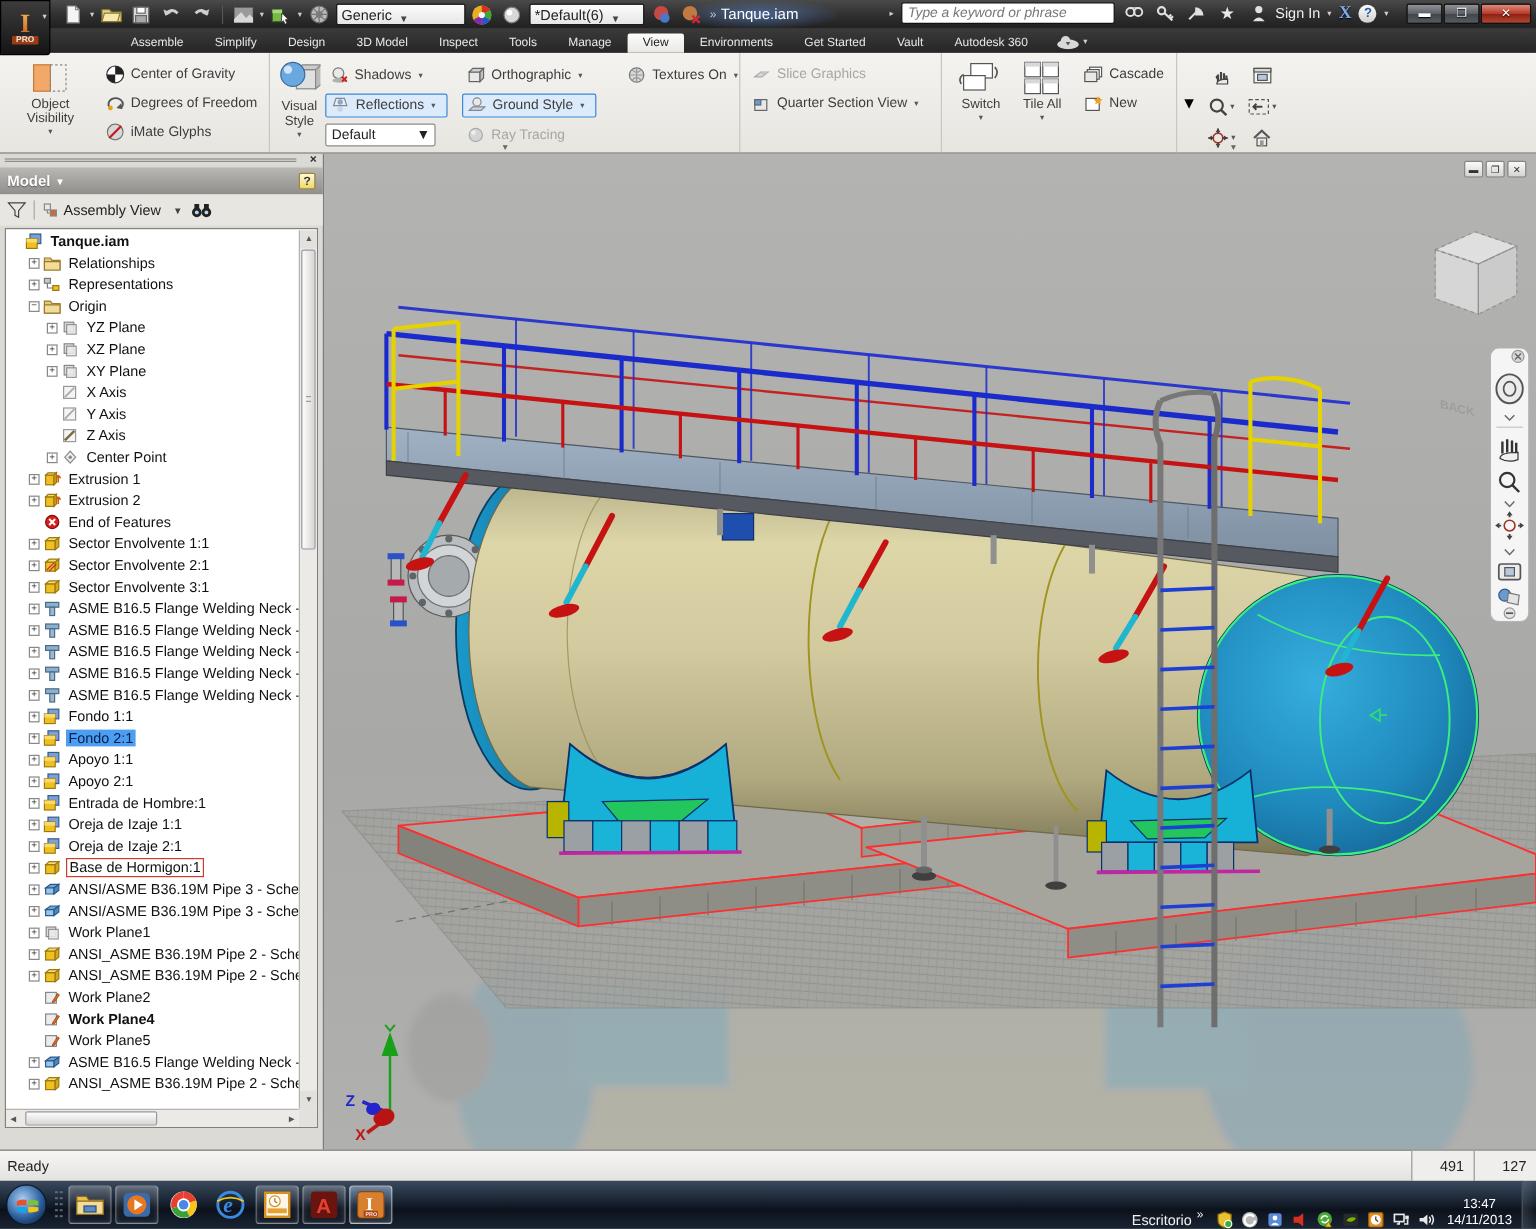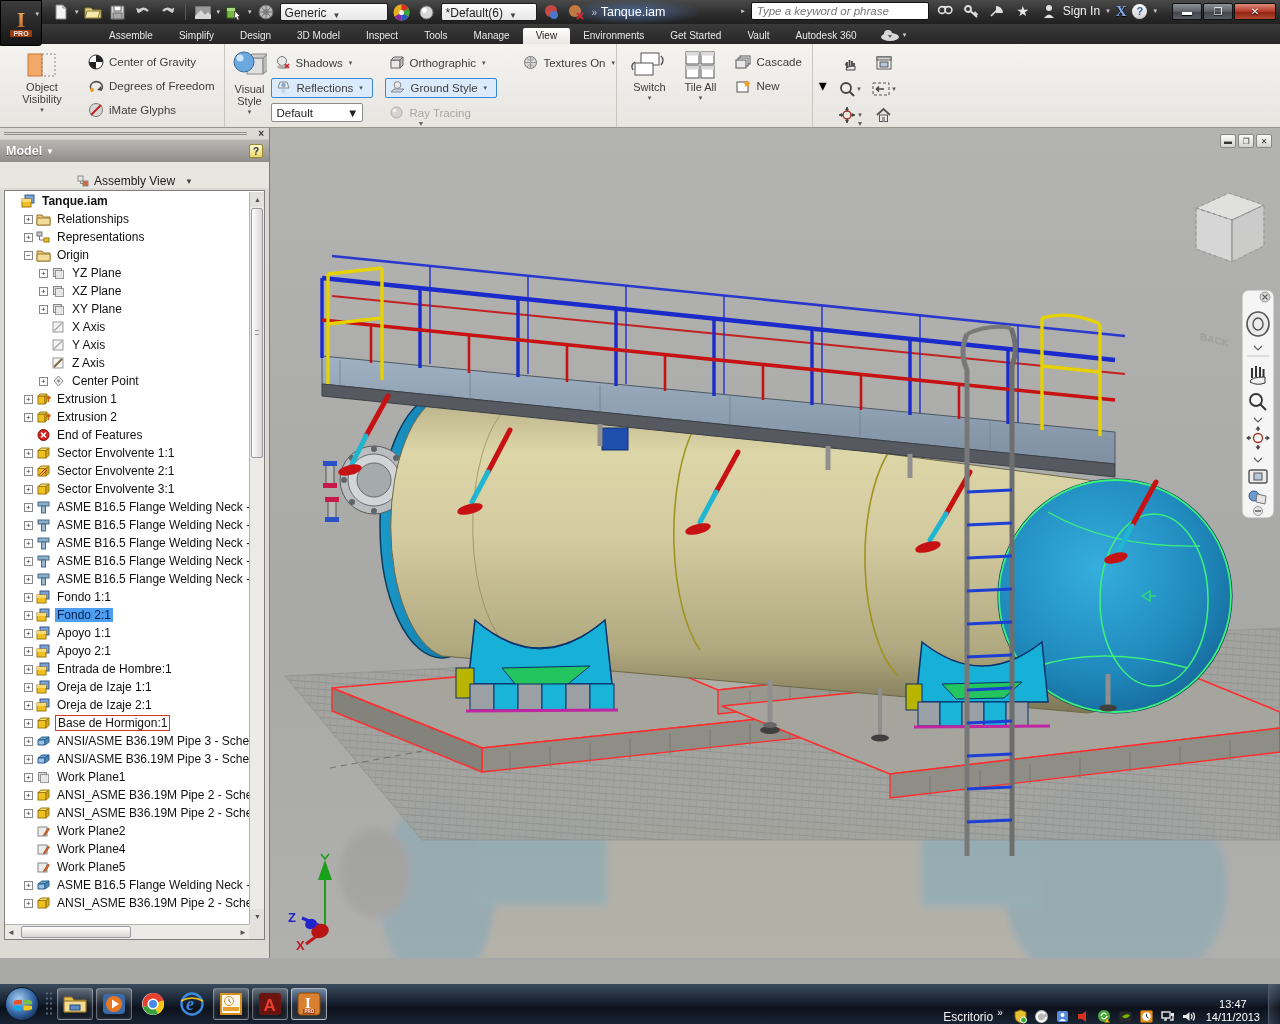--- a/index.html
+++ b/index.html
@@ -74,21 +74,21 @@
   .browser { position:absolute; left:0; top:128px; width:270px; height:830px; background:#dcdad5; border-right:1px solid #7e7c78; z-index:10;}
   .b-drag { height:12px; position:relative; border-bottom:1px solid #c9c7c2; }
   .b-drag .lines { position:absolute; left:4px; right:22px; top:4px; height:3px;
      border-top:1px solid #8f8d89; border-bottom:1px solid #8f8d89; }
   .b-close { position:absolute; right:5px; top:0px; font:bold 10px "Liberation Sans",sans-serif; color:#333; }
   .b-title { height:22px; background:linear-gradient(#b9b7b3,#908e8a); display:flex; align-items:center; padding:0 6px; }
   .b-title .t { color:#fff; font:bold 12.5px "Liberation Sans",sans-serif; text-shadow:0 1px 1px #555; }
   .b-title .dd { color:#fff; font-size:8px; margin-left:4px; }
   .b-help { margin-left:auto; width:14px; height:14px; background:linear-gradient(#fff8d8,#ecd86a); border:1px solid #9a8a30;
     color:#333; font:bold 10px "Liberation Sans",sans-serif; text-align:center; line-height:13px; border-radius:2px;}
-  .b-tools { height:26px; display:flex; align-items:center; gap:6px; padding:0 6px; background:#e8e6e1;flex-direction:column; }
+  .b-tools { height:26px; display:flex; align-items:center; gap:6px; padding:0 6px; background:#e8e6e1; }
   .b-sep { width:1px; height:16px; background:#aaa8a2; }
   .b-view { display:flex; align-items:center; gap:4px; font-size:12px; color:#222; }
   .b-view .dd { font-size:8px; color:#444; margin-left:6px; }
   .treebox { position:absolute; left:4px; right:4px; top:62px; bottom:18px; background:#fff; border:1px solid #82807c; overflow:hidden; }
   .treerows { position:absolute; left:0; top:1px; right:15px; bottom:15px; overflow:hidden; }
   .trow { height:18px; display:flex; align-items:center; white-space:nowrap; font-size:12px; color:#111; }
   .trow .expbox { width:9px; height:9px; border:1px solid #888; background:#fff; font:8px/7px "Liberation Mono",monospace;
      text-align:center; color:#333; margin-right:3px; flex:none; }
   .trow .expsp { width:12px; flex:none; }
   .trow .ticon { width:16px; height:14px; margin-right:3px; flex:none; display:flex; align-items:center; }
@@ -419,20 +419,39 @@
               <circle cx="7.5" cy="7.5" r="5.5" fill="#d4d4d4" stroke="#aaa"></circle>
               <circle cx="5.5" cy="5.5" r="2" fill="#eee"></circle>
             </svg>
           <span>Ray Tracing</span>
         </div>
         <span></span>
       </div>
       <span class="panelarrow">▼</span>
     </div>
 
+    <div class="rpanel" style="width:168px;">
+      <div class="smallcol" style="margin-left:0;">
+        <div class="sbtn disabled">
+          <svg width="15" height="15">
+              <path d="M2 9 l5-4 h6 l-5 4z" fill="#d8d8d8" stroke="#aaa"></path>
+              <path d="M8 5 l5 0 -5 4z" fill="#c4c4c4"></path>
+            </svg>
+          <span>Slice Graphics</span>
+        </div>
+        <div class="sbtn">
+          <svg width="15" height="15">
+              <rect x="2" y="4" width="10" height="9" fill="#e8e8e8" stroke="#666"></rect>
+              <rect x="2" y="4" width="5" height="4.5" fill="#6898d8" stroke="#666"></rect>
+            </svg>
+          <span>Quarter Section View</span>
+            <span class="dda">▾</span>
+        </div>
+      </div>
+    </div>
 
 
     <div class="rpanel">
       <div class="bigbtn" style="width:52px;">
         <svg width="36" height="30">
             <rect x="10" y="3" width="18" height="12" fill="#fff" stroke="#555"></rect>
             <rect x="4" y="13" width="18" height="12" fill="#fff" stroke="#555"></rect>
             <path d="M30 6 q4 4 0 9" fill="none" stroke="#555" stroke-width="1.4"></path>
             <path d="M2 20 q-3 -5 2 -8" fill="none" stroke="#555" stroke-width="1.4"></path>
           </svg>
@@ -933,21 +952,21 @@
           <div class="trow" style="padding-left: 19px;">
             <span class="expsp"></span>
             <span class="ticon">
               <svg width="15" height="14" viewBox="0 0 15 14">
                 <rect x="2" y="3" width="9" height="9" fill="#ececec" stroke="#888"></rect>
                 <path d="M8 10 l4-6 1.5 1 -4 6 -2 .5z" fill="#e06820" stroke="#8a3a10" stroke-width=".6"></path>
               </svg>
             </span>
             <span class="tlabel">Work Plane2</span>
           </div>
-          <div class="trow" style="padding-left: 19px;">
+          <div class="trow" style="padding-left: 19px; font-weight: bold;">
             <span class="expsp"></span>
             <span class="ticon">
               <svg width="15" height="14" viewBox="0 0 15 14">
                 <rect x="2" y="3" width="9" height="9" fill="#ececec" stroke="#888"></rect>
                 <path d="M8 10 l4-6 1.5 1 -4 6 -2 .5z" fill="#e06820" stroke="#8a3a10" stroke-width=".6"></path>
               </svg>
             </span>
             <span class="tlabel">Work Plane4</span>
           </div>
           <div class="trow" style="padding-left: 19px;">
@@ -1330,20 +1349,27 @@
           <path d="M987 366 l9 2 -1 8 -9 -2 z" fill="#e4e4e4" stroke="#777"></path>
         </g>
         <g>
           <circle cx="988" cy="383" r="4.5" fill="#e4e4e4" stroke="#999"></circle>
           <line x1="985" y1="383" x2="991" y2="383" stroke="#555" stroke-width="1.4"></line>
         </g>
       </g>
     </svg>
   </div>
 
+  <div class="statusbar">
+    <span class="msg">Ready</span>
+    <div class="cells">
+      <div class="scell">491</div>
+      <div class="scell">127</div>
+    </div>
+  </div>
 
   <div class="taskbar">
     <div class="orb">
       <svg width="20" height="20" viewBox="0 0 20 20">
         <path d="M1 6 Q5 4 9 5 L9 9.6 Q5 9 1 9.8 Z" fill="#e8502a"></path>
         <path d="M10.5 5.2 Q15 4.2 19 6 L19 9.6 Q15 9 10.5 9.6 Z" fill="#7bc043"></path>
         <path d="M1 11 Q5 10.2 9 10.8 L9 15.4 Q5 16.2 1 14.4 Z" fill="#12a5e8"></path>
         <path d="M10.5 10.8 Q15 10.2 19 11 L19 14.2 Q15 16 10.5 15.2 Z" fill="#f5c518"></path>
       </svg>
     </div>

